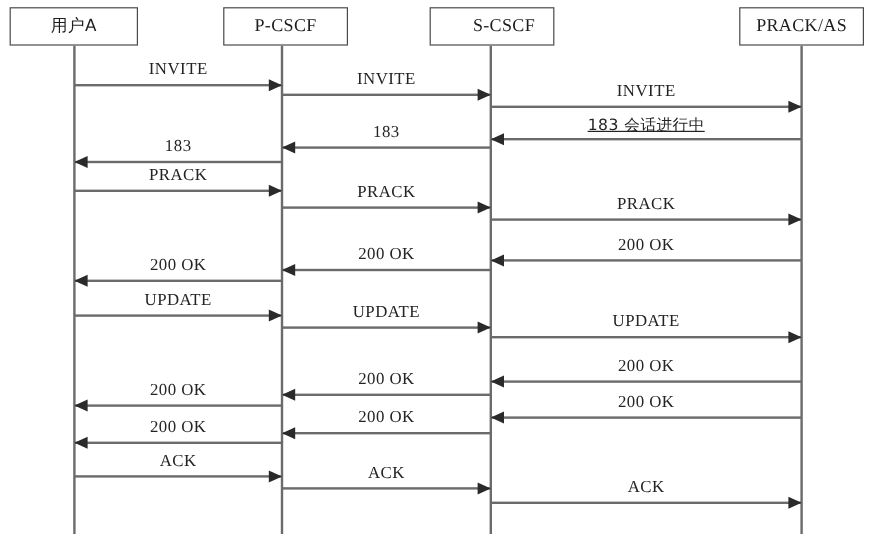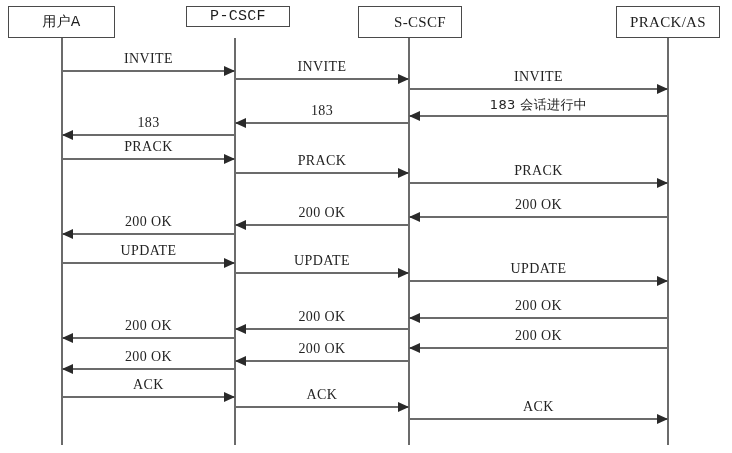--- a/index.html
+++ b/index.html
@@ -53,32 +53,32 @@
     bottom:3px;
     left:0;
     width:100%;
     text-align:center;
     font-size:14px;
     color:#242424;
     letter-spacing:.4px;
     white-space:nowrap;
     line-height:1.05;
   }
-  .msg .label.cjk{font-family:"DejaVu Sans", sans-serif;font-size:13px;}
+  .msg .label.cjk{font-family:"DejaVu Sans", sans-serif;font-size:13px;text-decoration:underline;}
 </style>
 </head>
 <body>
 
 <div id="diagram">
     <div class="lifeline" style="left: 61px; top: 38px; height: 407px; background: rgb(107, 107, 107);"></div>
     <div class="lifeline" style="left: 234px; top: 38px; height: 407px; background: rgb(107, 107, 107);"></div>
     <div class="lifeline" style="left: 408px; top: 38px; height: 407px; background: rgb(107, 107, 107);"></div>
     <div class="lifeline" style="left: 667px; top: 38px; height: 407px; background: rgb(107, 107, 107);"></div>
     <div class="actor-box cjk" style="left: 8px; top: 6px; width: 107px; height: 32px; border-color: rgb(74, 74, 74);">用户A</div>
-    <div class="actor-box" style="left: 186px; top: 6px; width: 104px; height: 21px; border-color: rgb(74, 74, 74); font-family: Liberation Mono, monospace;">P-CSCF</div>
+    <div class="actor-box" style="left: 186px; top: 6px; width: 104px; height: 32px; border-color: rgb(74, 74, 74);">P-CSCF</div>
     <div class="actor-box" style="left: 358px; top: 6px; width: 104px; height: 32px; border-color: rgb(74, 74, 74); padding-left: 20px;">S-CSCF</div>
     <div class="actor-box" style="left: 616px; top: 6px; width: 104px; height: 32px; border-color: rgb(74, 74, 74);">PRACK/AS</div>
     <div class="msg ltr" style="left: 62px; top: 70px; width: 173px;">
       <div class="line" style="width: 173px; background: rgb(107, 107, 107);"></div>
       <div class="head"></div>
       <div class="label">INVITE</div>
     </div>
     <div class="msg ltr" style="left: 235px; top: 78px; width: 174px;">
       <div class="line" style="width: 174px; background: rgb(107, 107, 107);"></div>
       <div class="head"></div>

